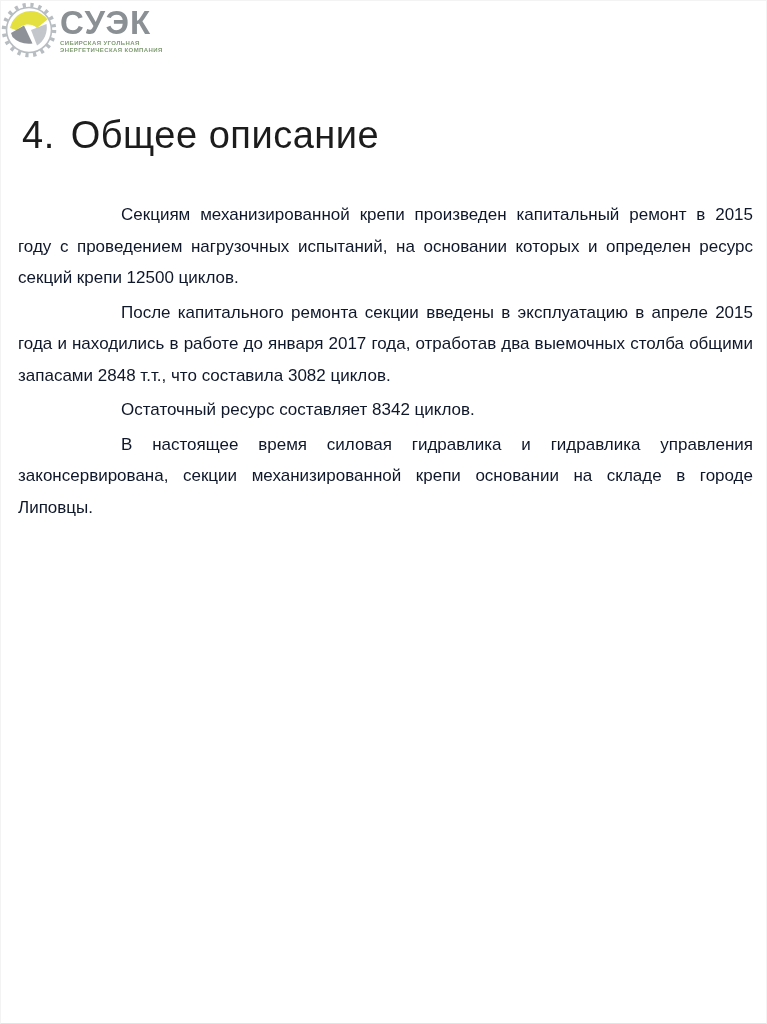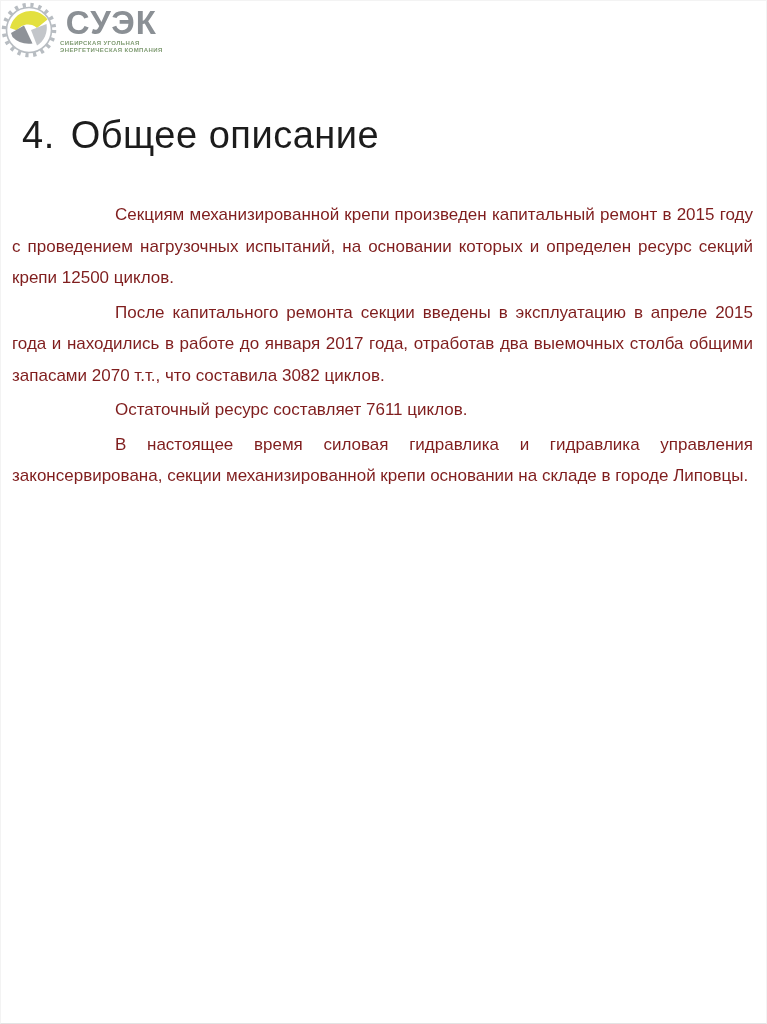--- a/index.html
+++ b/index.html
@@ -33,21 +33,20 @@
   }
   .gear { display: block; width: 56px; height: 56px; }
   .logo-text { padding-top: 6px; margin-left: 3px; }
   .brand {
     display: block;
     font-size: 33px;
     font-weight: 700;
     line-height: 30px;
     color: #8b9095;
     letter-spacing: 1px;
-    text-align: center;
   }
   .tagline {
     display: block;
     margin-top: 2px;
     font-size: 6px;
     line-height: 7px;
     font-weight: 700;
     color: #7f9b72;
     letter-spacing: 0.4px;
   }
@@ -69,24 +68,24 @@
   
   .content {
     position: absolute;
     left: 12px;
     top: 199px;
     width: 741px;
   }
   .content p {
     font-size: 17px;
     line-height: 31.5px;
-    color: #7f1d1d;
+    color: #0f172a;
     text-align: justify;
     text-indent: 103px;
-    margin: 0 0 3px 0;
+    margin: 0 0 3px 6px;
   }
 </style>
 </head>
 <body>
 
 <div class="slide">
   <div class="slide-edge"></div>
 
   <header class="logo">
     <span class="gear">
@@ -106,17 +105,17 @@
       </span>
     </span>
   </header>
 
   <h1>
     <span class="num">4.</span><span class="ttl">Общее описание</span>
   </h1>
 
   <main class="content">
     <p>Секциям механизированной крепи произведен капитальный ремонт в 2015 году с проведением нагрузочных испытаний, на основании которых и определен ресурс секций крепи 12500 циклов.</p>
-    <p>После капитального ремонта секции введены в эксплуатацию в апреле 2015 года и находились в работе до января 2017 года, отработав два выемочных столба общими запасами 2070 т.т., что составила 3082 циклов.</p>
-    <p>Остаточный ресурс составляет 7611 циклов.</p>
+    <p>После капитального ремонта секции введены в эксплуатацию в апреле 2015 года и находились в работе до января 2017 года, отработав два выемочных столба общими запасами 2848 т.т., что составила 3082 циклов.</p>
+    <p>Остаточный ресурс составляет 8342 циклов.</p>
     <p>В настоящее время силовая гидравлика и гидравлика управления законсервирована, секции механизированной крепи основании на складе в городе Липовцы.</p>
   </main>
 </div>
 
 </body></html>

